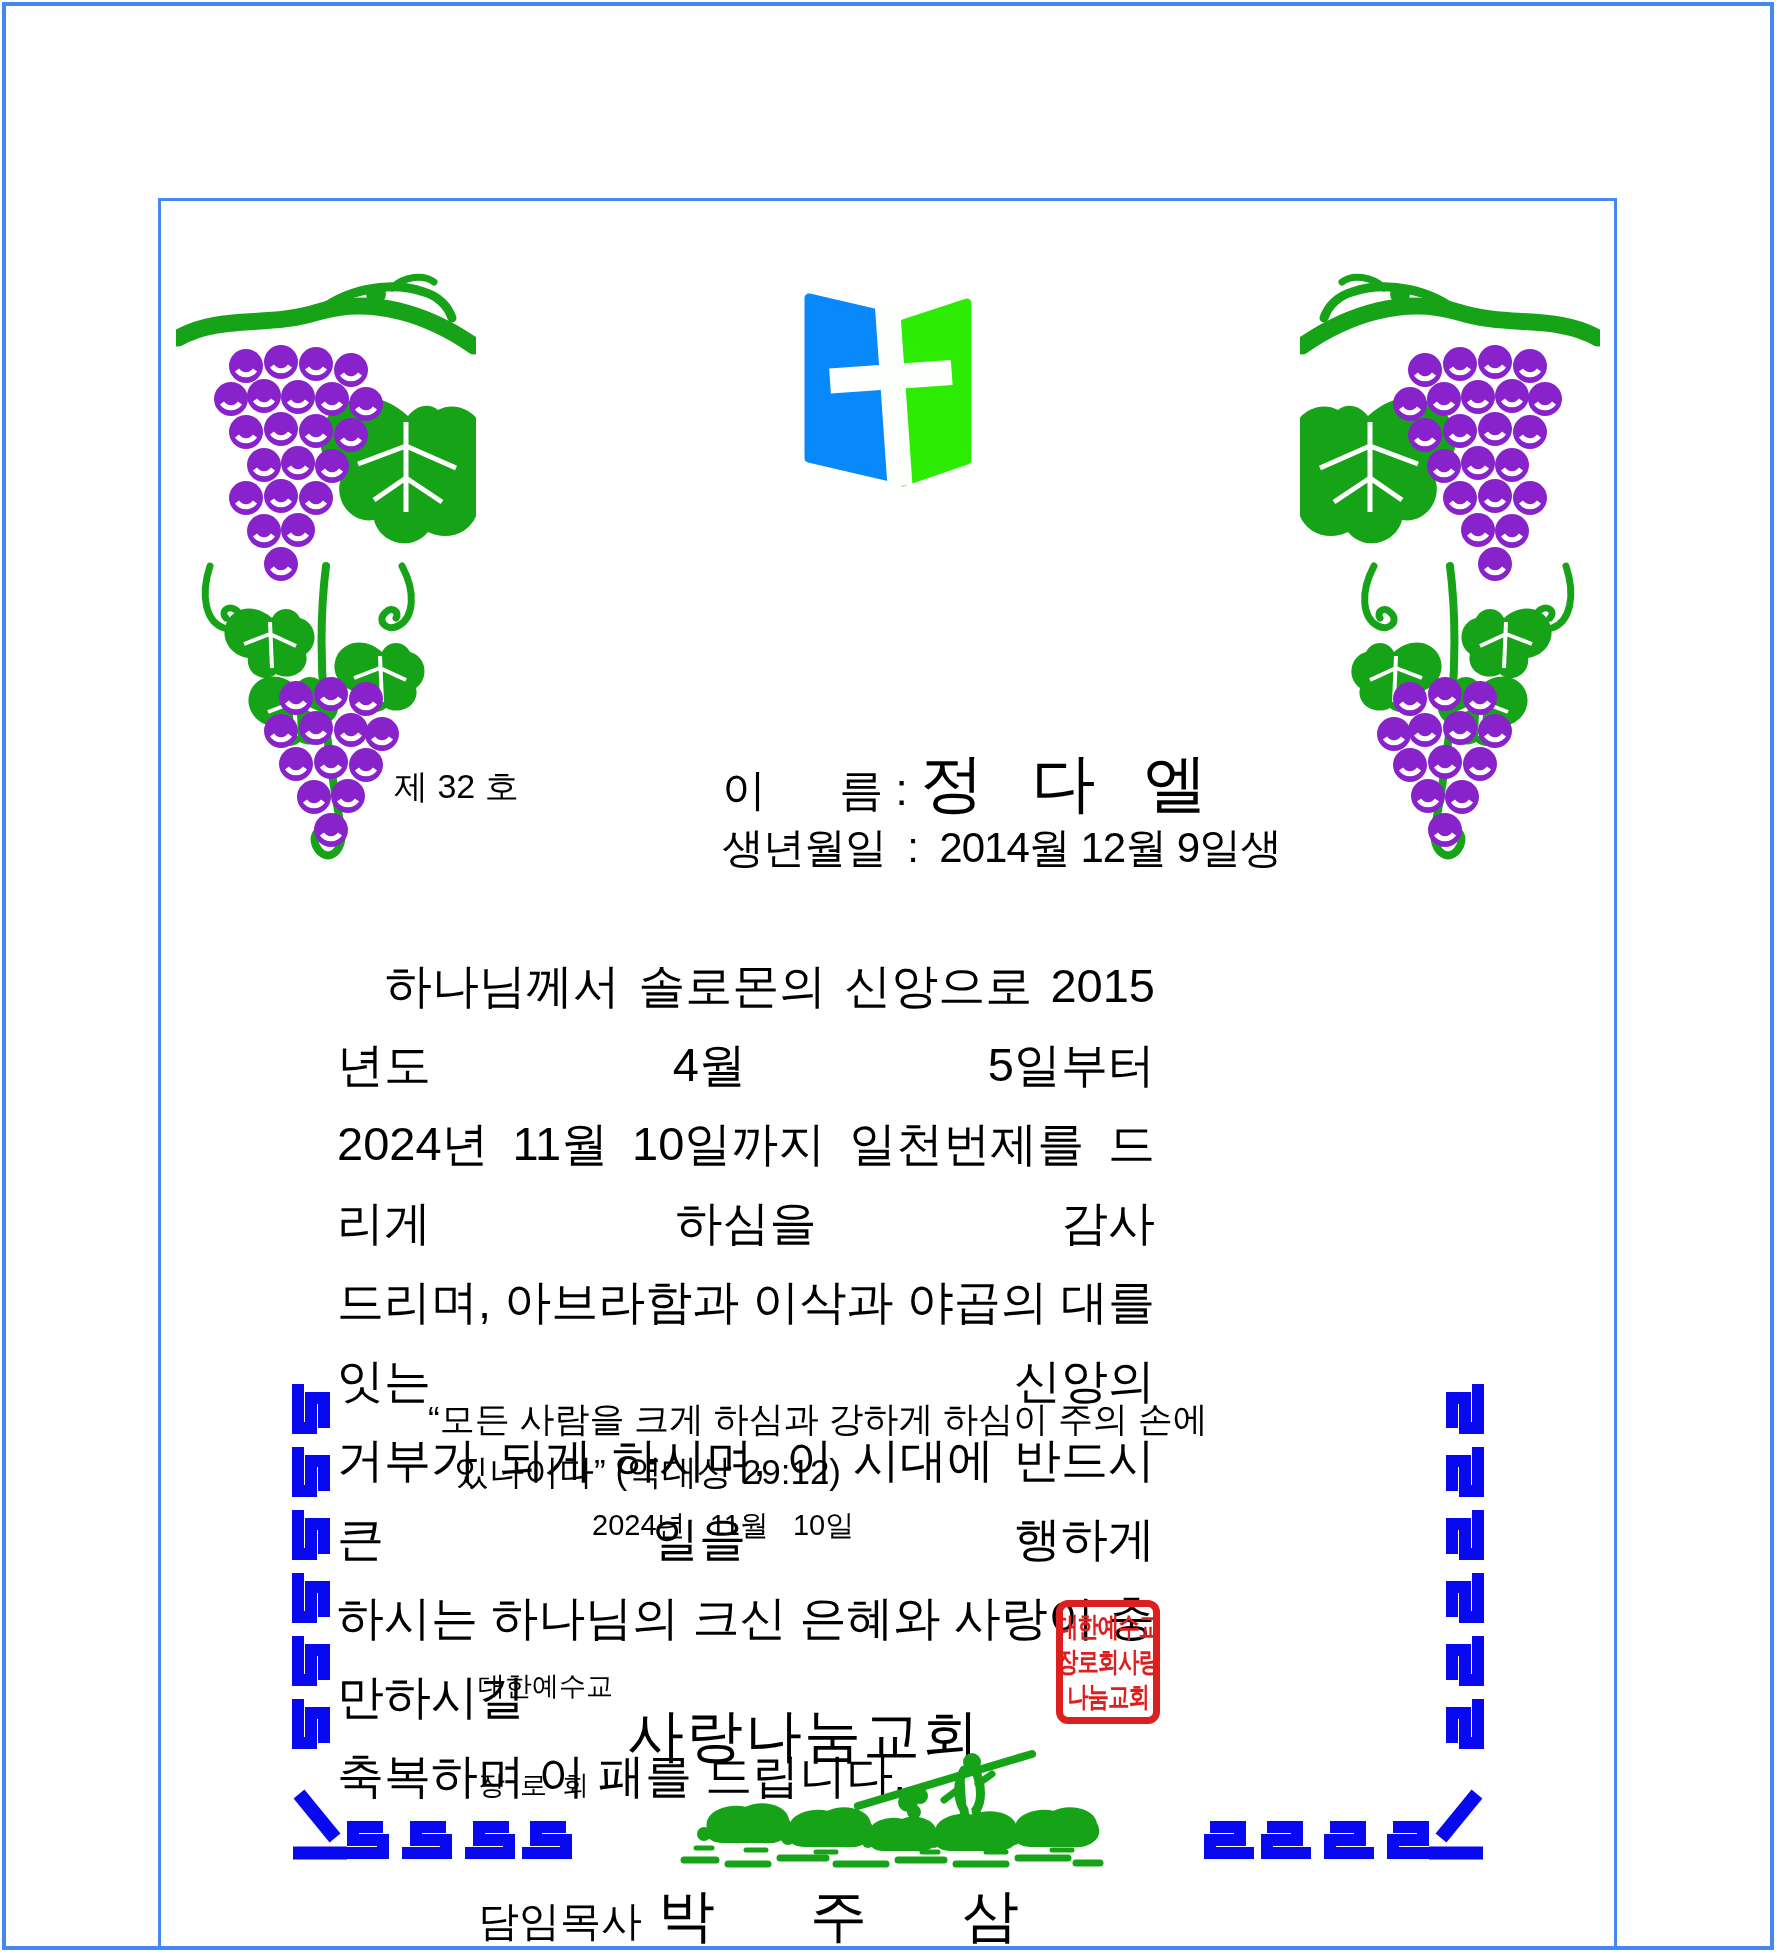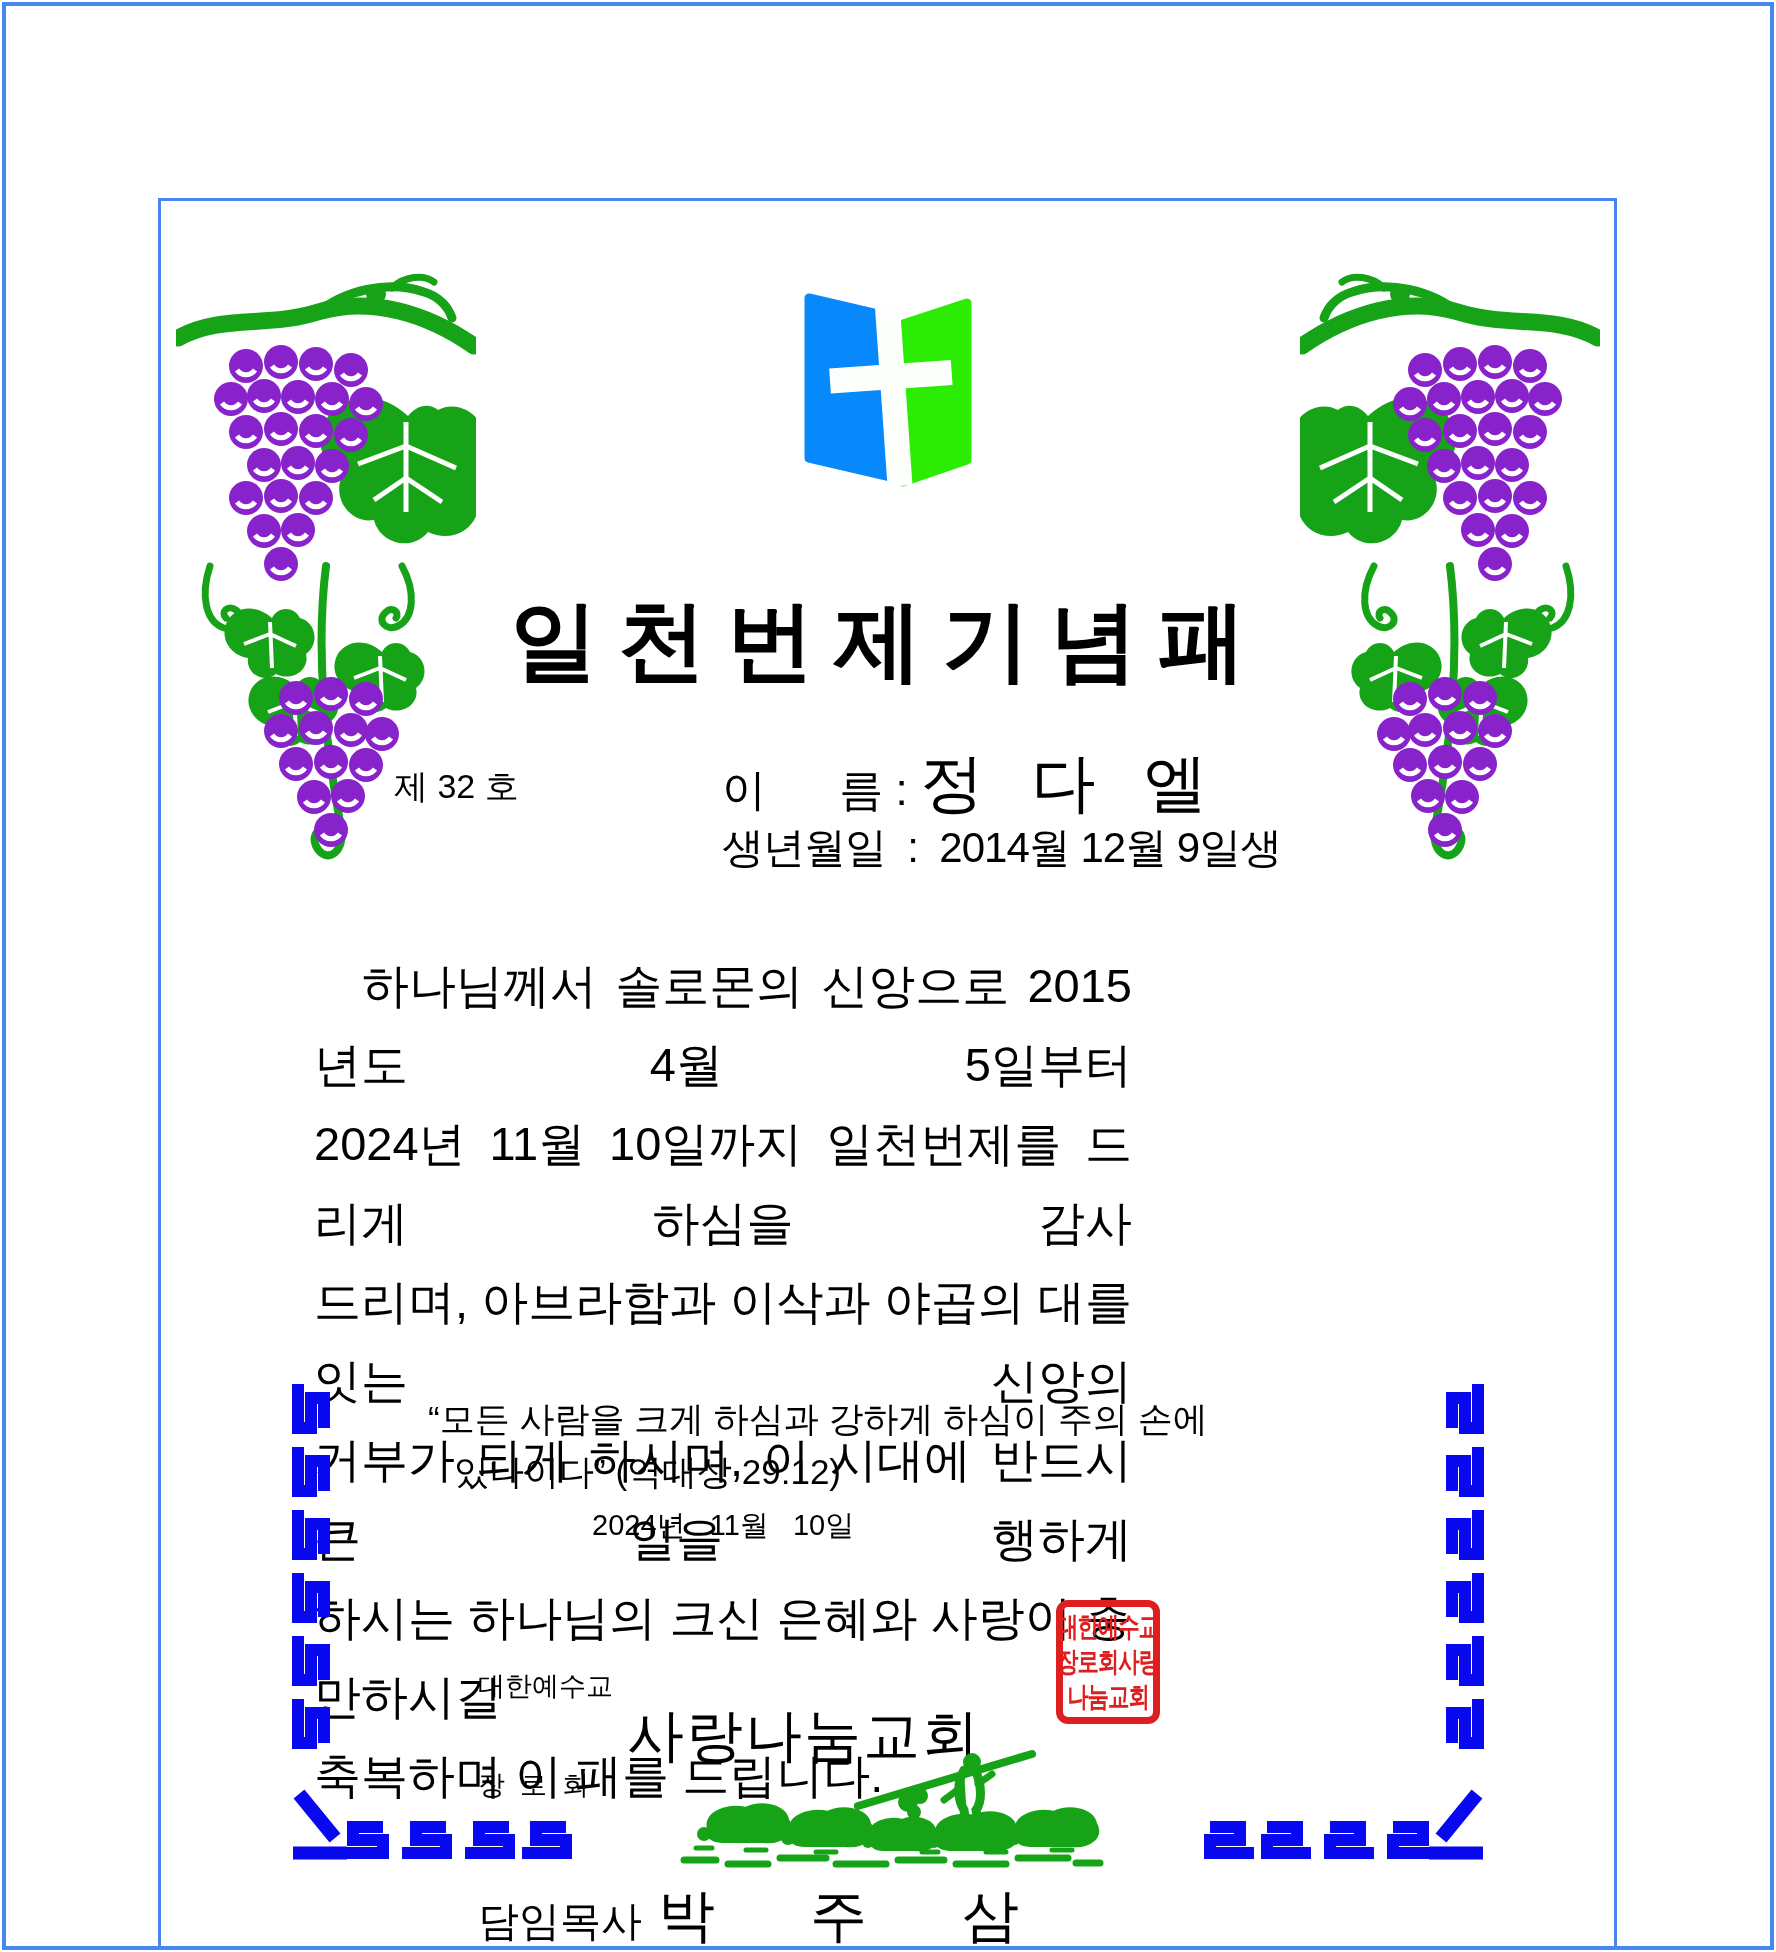--- a/index.html
+++ b/index.html
@@ -12,21 +12,21 @@
   
   .title{left:0;right:0;top:582px;text-align:center;
          font-family:"Liberation Serif","DejaVu Serif",serif;
          font-weight:bold;font-size:88px;letter-spacing:20px;white-space:pre;}
   .serial{left:394px;top:764px;font-size:34px;font-weight:500;white-space:pre;}
   .name-row{left:722px;top:740px;display:flex;align-items:baseline;white-space:pre;}
   .name-label{font-size:44px;font-weight:500;}
   .name-value{font-size:64px;font-weight:500;letter-spacing:4px;}
   .birth-row{left:722px;top:820px;font-size:42px;font-weight:500;white-space:pre;letter-spacing:-1px;}
   
-  .body-text{left:314px;top:946px;width:818px;font-size:47px;line-height:79px;font-weight:500;}
+  .body-text{left:337px;top:946px;width:818px;font-size:47px;line-height:79px;font-weight:500;}
   .jline{text-align:justify;text-align-last:justify;}
   .jline.first{text-indent:48px;}
   .jline.last{text-align-last:left;}
   
   .quote{left:412px;top:1392px;width:870px;font-size:35px;line-height:53px;font-weight:500;margin-left:16px;}
   .quote .q2{padding-left:26px;}
   .date-line{left:592px;top:1506px;font-size:29px;font-weight:500;white-space:pre;}
   
   .sig{left:478px;top:1604px;}
   .sig-row{display:flex;align-items:center;}
@@ -177,21 +177,20 @@
         <use href="#grape" x="206" y="468"></use>
       <use href="#grape" x="120" y="498"></use>
         <use href="#grape" x="155" y="496"></use>
         <use href="#grape" x="190" y="499"></use>
       <use href="#grape" x="138" y="531"></use>
         <use href="#grape" x="172" y="530"></use>
       <use href="#grape" x="155" y="564"></use>
     </svg>
   </div>
 
-  <div class="abs title">일천번제기념패</div>
 
   <div class="abs serial">제 32 호</div>
 
   <div class="abs name-row">
     <span class="name-label">이      름 : </span>
     <span class="name-value">정  다  엘</span>
   </div>
 
   <div class="abs birth-row">생년월일  :  2014월 12월 9일생</div>
 

